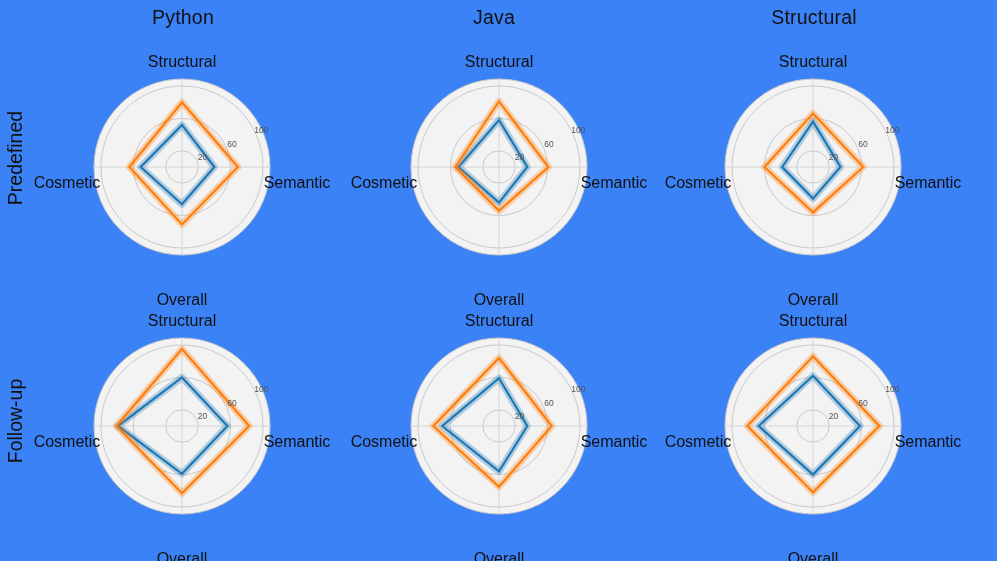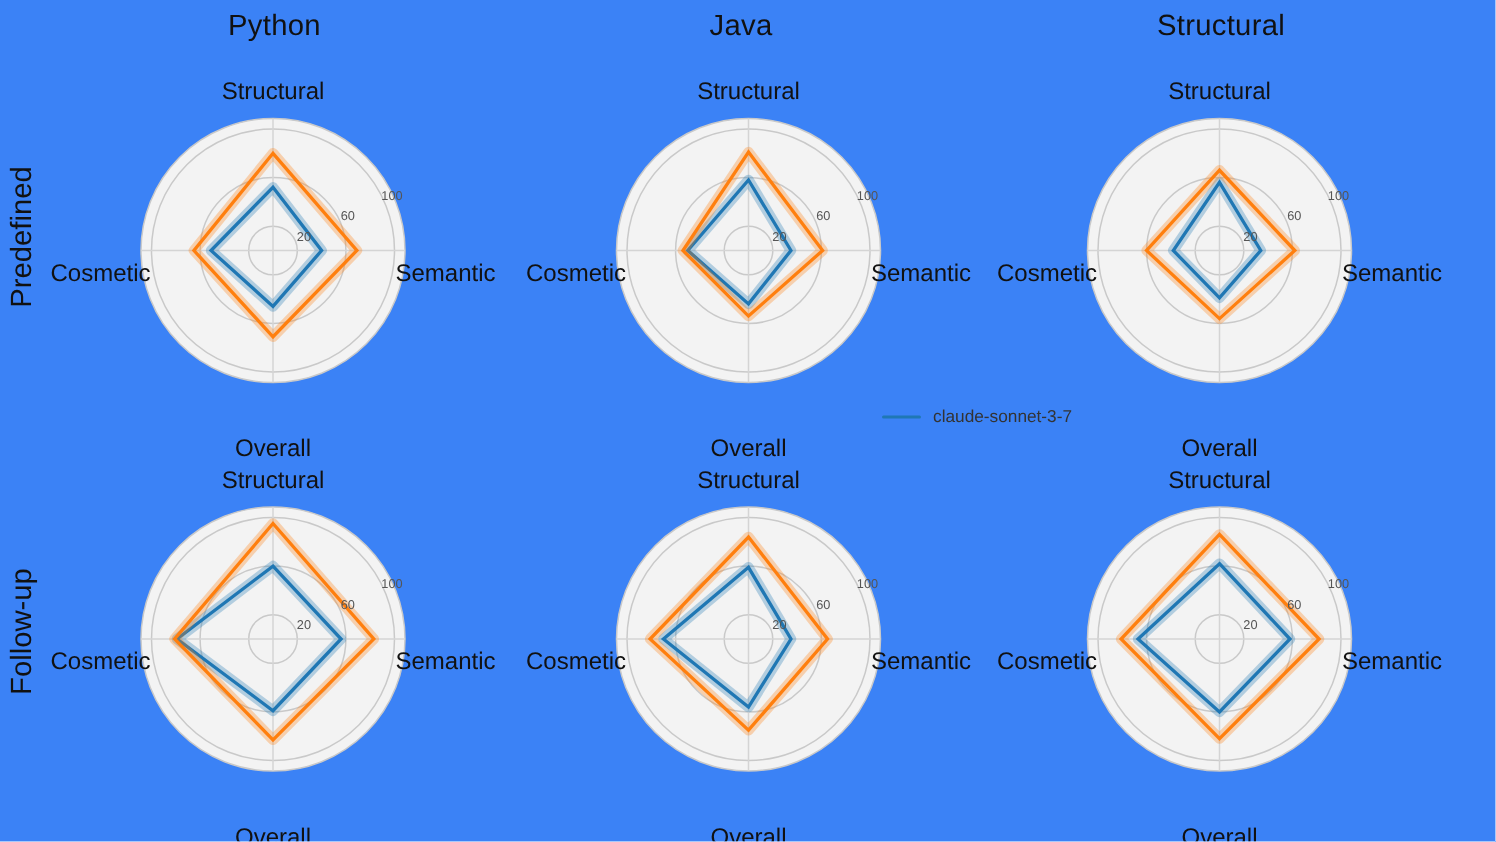--- a/index.html
+++ b/index.html
@@ -149,18 +149,14 @@
         <text x="144.9" y="74.7" font-size="8.5" fill="#555555" text-anchor="middle" font-family="&quot;Liberation Sans&quot;, sans-serif">60</text>
         <text x="174.3" y="61.0" font-size="8.5" fill="#555555" text-anchor="middle" font-family="&quot;Liberation Sans&quot;, sans-serif">100</text>
       </svg>
       <div class="cat-label" style="left: 813px; top: 305px;">Structural</div>
       <div class="cat-label" style="left: 928px; top: 426px;">Semantic</div>
       <div class="cat-label" style="left: 813px; top: 543px;">Overall</div>
       <div class="cat-label" style="left: 698px; top: 426px;">Cosmetic</div>
     </div>
 
   <div class="legend" id="legend">
-      <div class="legend-row">
-        <span class="legend-swatch" style="background: rgb(31, 119, 180);"></span>
-        <span class="legend-text">claude-sonnet-3-7</span>
-      </div>
     </div>
 </div>
 
 </body></html>

